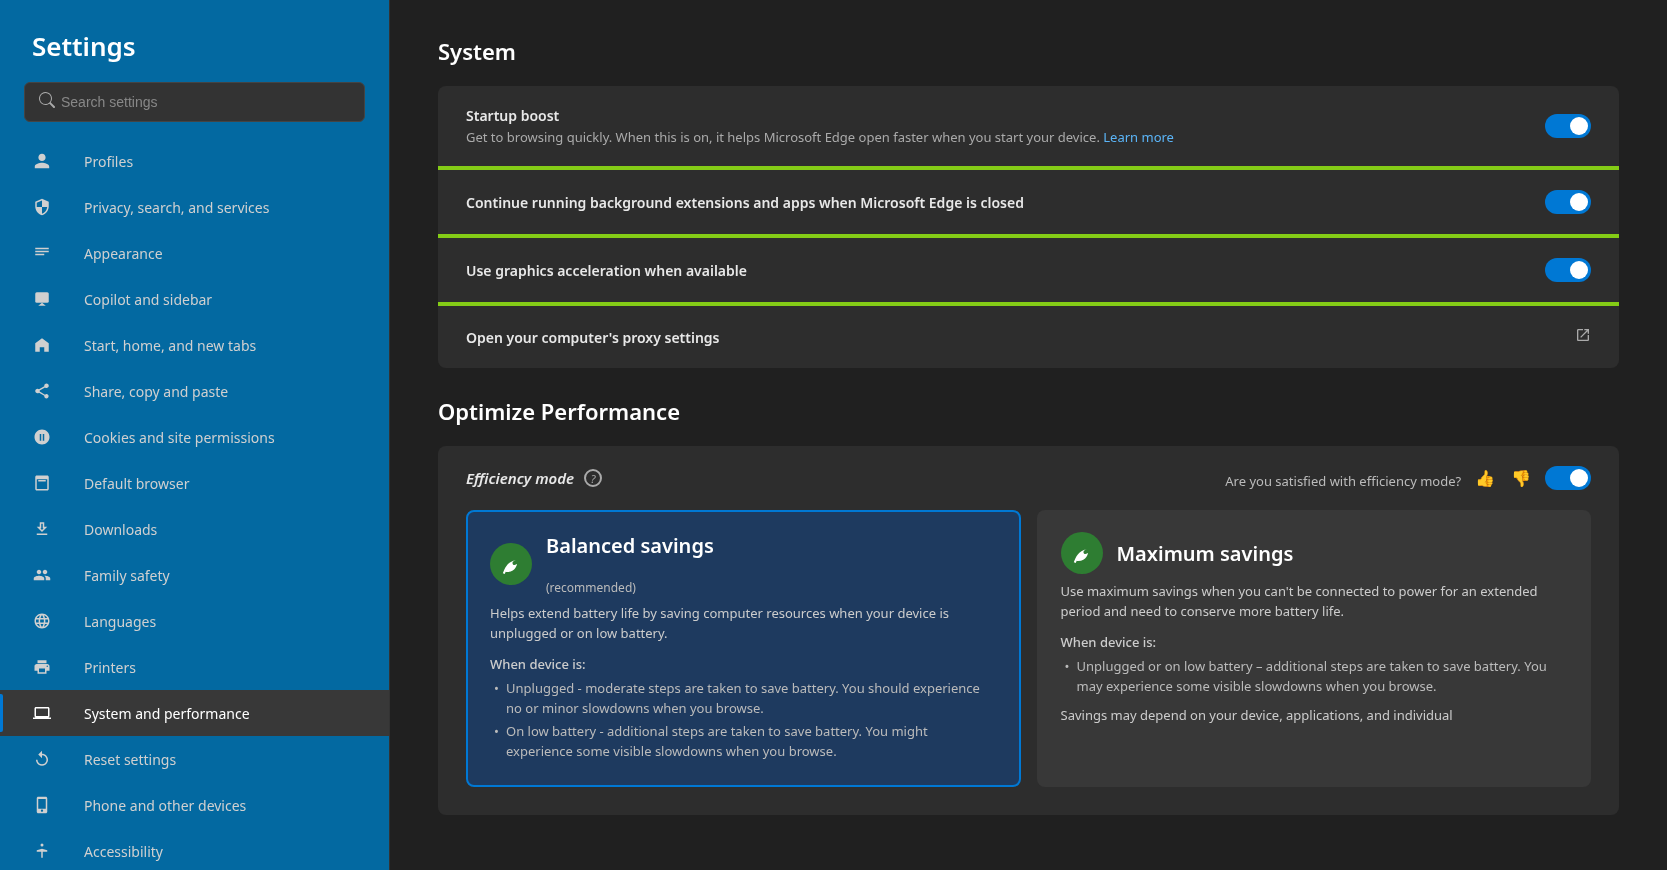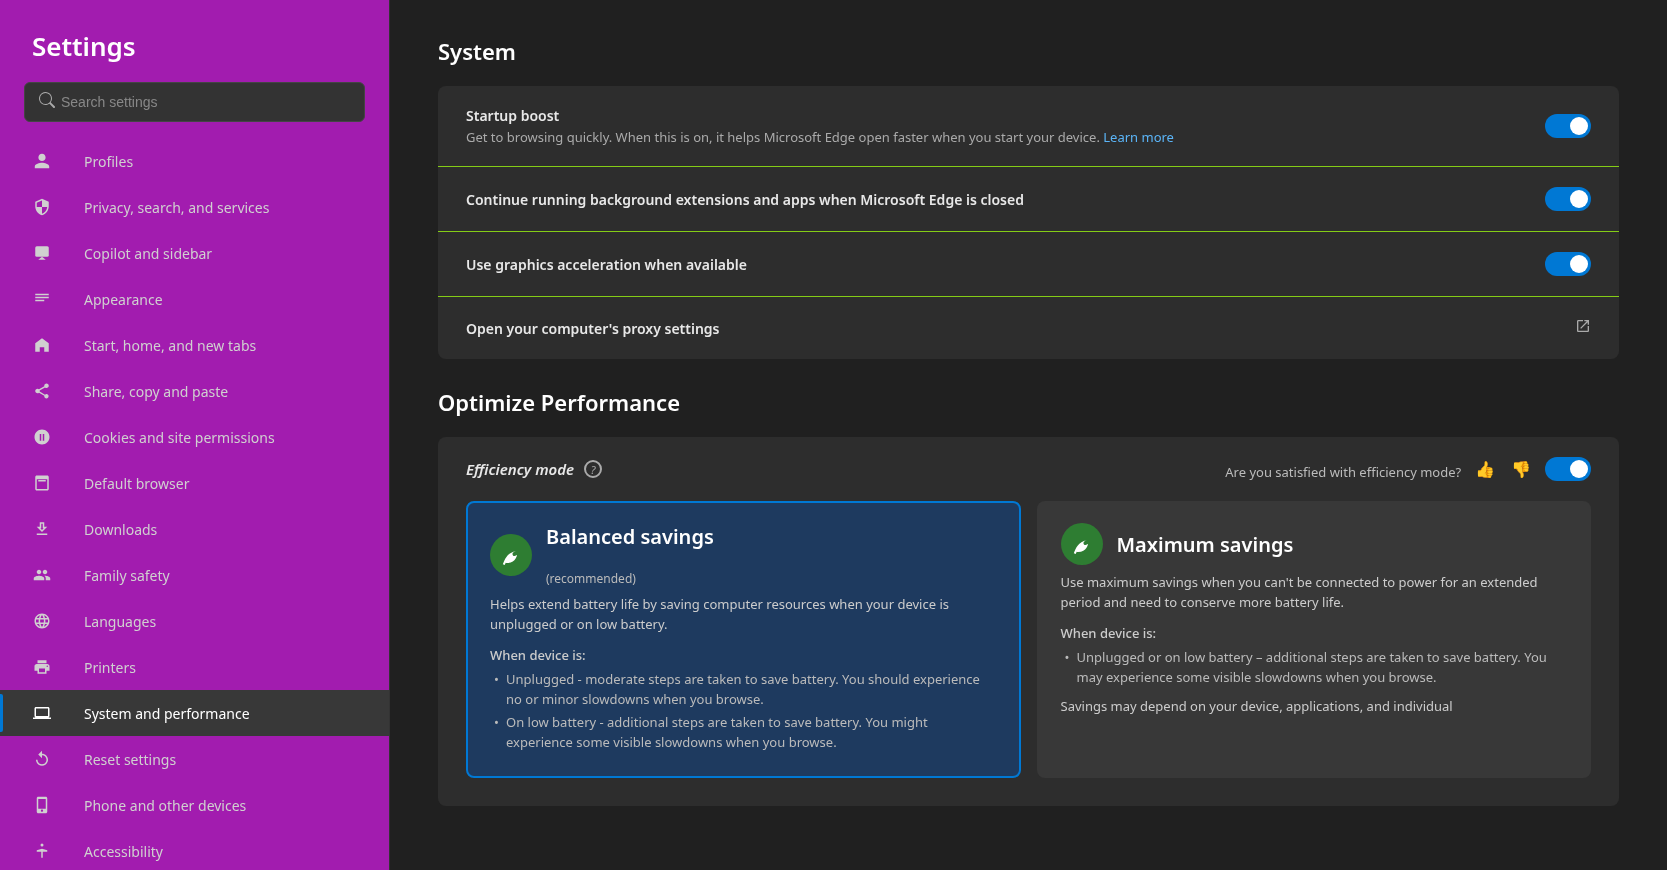--- a/index.html
+++ b/index.html
@@ -10,21 +10,21 @@
       display: flex;
       height: 870px;
       width: 1667px;
       overflow: hidden;
     }
 
     
     .sidebar {
       width: 390px;
       min-width: 390px;
-      background: #a21caf;
+      background: #0369a1;
       display: flex;
       flex-direction: column;
       padding: 0;
       overflow-y: auto;
       border-right: 1px solid #333;
     }
     .sidebar-title {
       font-size: 26px;
       font-weight: 600;
       color: #fff;
@@ -104,21 +104,21 @@
     .settings-card {
       background: #2d2d2d;
       border-radius: 8px;
       margin-bottom: 28px;
       overflow: hidden;
     }
     .setting-row {
       display: flex;
       align-items: center;
       padding: 20px 28px;
-      border-bottom: 1px solid #84cc16;
+      border-bottom: 4px solid #84cc16;
     }
     .setting-row:last-child { border-bottom: none; }
     .setting-text { flex: 1; }
     .setting-label {
       font-size: 14px;
       font-weight: 600;
       color: #e8e8e8;
     }
     .setting-desc {
       font-size: 13px;
@@ -322,33 +322,33 @@
         <span class="nav-icon">
           <svg width="18" height="18" viewBox="0 0 24 24" fill="currentColor">
             <path d="M12 1L3 5v6c0 5.55 3.84 10.74 9 12 5.16-1.26 9-6.45 9-12V5l-9-4zm0 10.99h7c-.53 4.12-3.28 7.79-7 8.94V12H5V6.3l7-3.11v8.8z"></path>
           </svg>
         </span>
         <span>Privacy, search, and services</span>
       </div>
       <div class="nav-item">
         <span class="nav-icon">
           <svg width="18" height="18" viewBox="0 0 24 24" fill="currentColor">
+            <path d="M3 5h18v2H3V5zm0 4h18v2H3V9zm0 4h12v2H3v-2z"></path>
+          </svg>
+        </span>
+        <span>Appearance</span>
+      </div>
+      <div class="nav-item">
+        <span class="nav-icon">
+          <svg width="18" height="18" viewBox="0 0 24 24" fill="currentColor">
             <rect x="3" y="3" width="18" height="14" rx="2"></rect>
             <path d="M7 21l5-4 5 4"></path>
           </svg>
         </span>
         <span>Copilot and sidebar</span>
-      </div>
-      <div class="nav-item">
-        <span class="nav-icon">
-          <svg width="18" height="18" viewBox="0 0 24 24" fill="currentColor">
-            <path d="M3 5h18v2H3V5zm0 4h18v2H3V9zm0 4h12v2H3v-2z"></path>
-          </svg>
-        </span>
-        <span>Appearance</span>
       </div>
       <div class="nav-item">
         <span class="nav-icon">
           <svg width="18" height="18" viewBox="0 0 24 24" fill="currentColor">
             <path d="M3 9.5L12 3l9 6.5V21H15v-6H9v6H3V9.5z"></path>
           </svg>
         </span>
         <span>Start, home, and new tabs</span>
       </div>
       <div class="nav-item">

